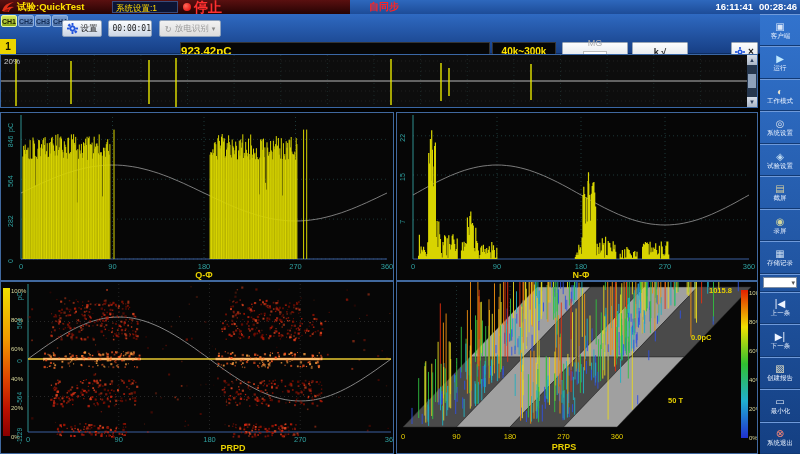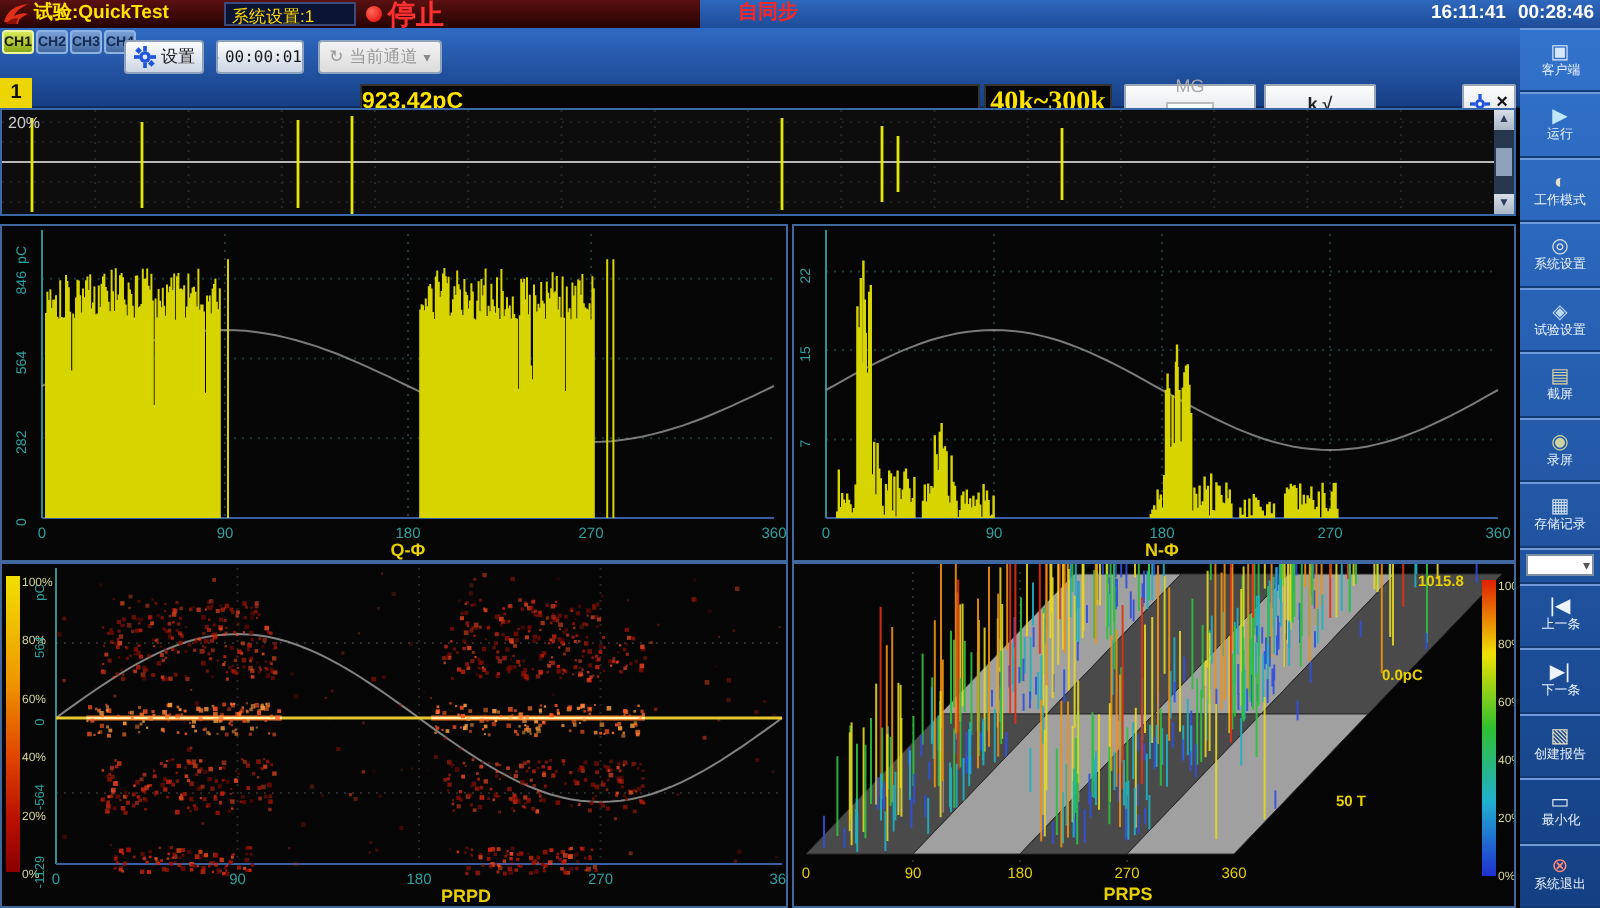--- a/index.html
+++ b/index.html
@@ -34,22 +34,22 @@
         background:linear-gradient(180deg,#fbfdff,#ccd6e4);border:1px solid #8ea2bd;border-radius:2px;
         font-size:8.5px;color:#1a1a1a;box-sizing:border-box;}
   .settings{left:62px;top:6px;width:40px;height:17px;}
   .timerbox{left:108px;top:6px;width:44px;height:17px;font-family:"DejaVu Sans Mono",monospace;font-size:8px;}
   .ddbox{left:159px;top:6px;width:62px;height:17px;color:#9a9a9a;background:linear-gradient(180deg,#f2f2f2,#dcdcdc);}
   .ddbox .arr{color:#888;font-size:7px;}
   .readout{position:absolute;left:180px;top:28px;width:310px;height:18px;background:#060606;
            border:1px solid #333;color:#ffe400;font-weight:bold;font-size:11.5px;text-align:left;
            line-height:17px;box-sizing:border-box;}
   .bandbox{position:absolute;left:492px;top:28px;width:64px;height:18px;background:#060606;
-           border:1px solid #333;color:#ffe400;font-weight:bold;font-size:14px;text-align:center;
-           line-height:17px;box-sizing:border-box;font-family:Liberation Serif, serif;}
+           border:1px solid #333;color:#ffe400;font-weight:bold;font-size:10px;text-align:center;
+           line-height:17px;box-sizing:border-box;}
   .wbox{position:absolute;top:28px;height:19px;background:linear-gradient(180deg,#fdfdfd,#dde2e8);
         border:1px solid #9aa6b5;border-radius:1px;display:flex;align-items:center;justify-content:center;
         gap:3px;font-size:9px;color:#222;box-sizing:border-box;}
   .mgbox{left:562px;width:66px;color:#aaa;flex-direction:column;}
   .mgval{width:22px;height:13px;border:1px solid #bbb;background:#fff;color:#b0b0b0;font-size:8.5px;
          text-align:center;line-height:13px;}
   .kbox{left:632px;width:56px;font-weight:bold;}
   .offbox{left:692px;width:36px;font-weight:bold;margin-top:32px;}
   .gxbox{left:731px;width:27px;}
   .gxbox .x{color:#111;font-weight:bold;font-size:10px;}
@@ -129,21 +129,21 @@
     <div class="tbtn timerbox">
       <svg width="10" height="10" viewBox="0 0 10 10">
           <circle cx="5" cy="5" r="4.4" fill="#222"></circle>
           <circle cx="5" cy="5" r="3.4" fill="#cfd8e6"></circle>
           <path d="M5 5 L5 2.4 M5 5 L6.8 5.8" stroke="#222" stroke-width="1" fill="none"></path>
         </svg>
       <span>00:00:01</span>
     </div>
     <div class="tbtn ddbox">
       <span>↻</span>
-      <span>当前通道</span>
+      <span>放电识别</span>
       <span class="arr">▾</span>
     </div>
     <div class="readout">923.42pC</div>
     <div class="bandbox">40k~300k</div>
     <div class="wbox mgbox">
       <span>MG</span>
       <span class="mgval">3</span>
     </div>
     <div class="wbox kbox">k √</div>
     <div class="wbox offbox">OFF</div>

